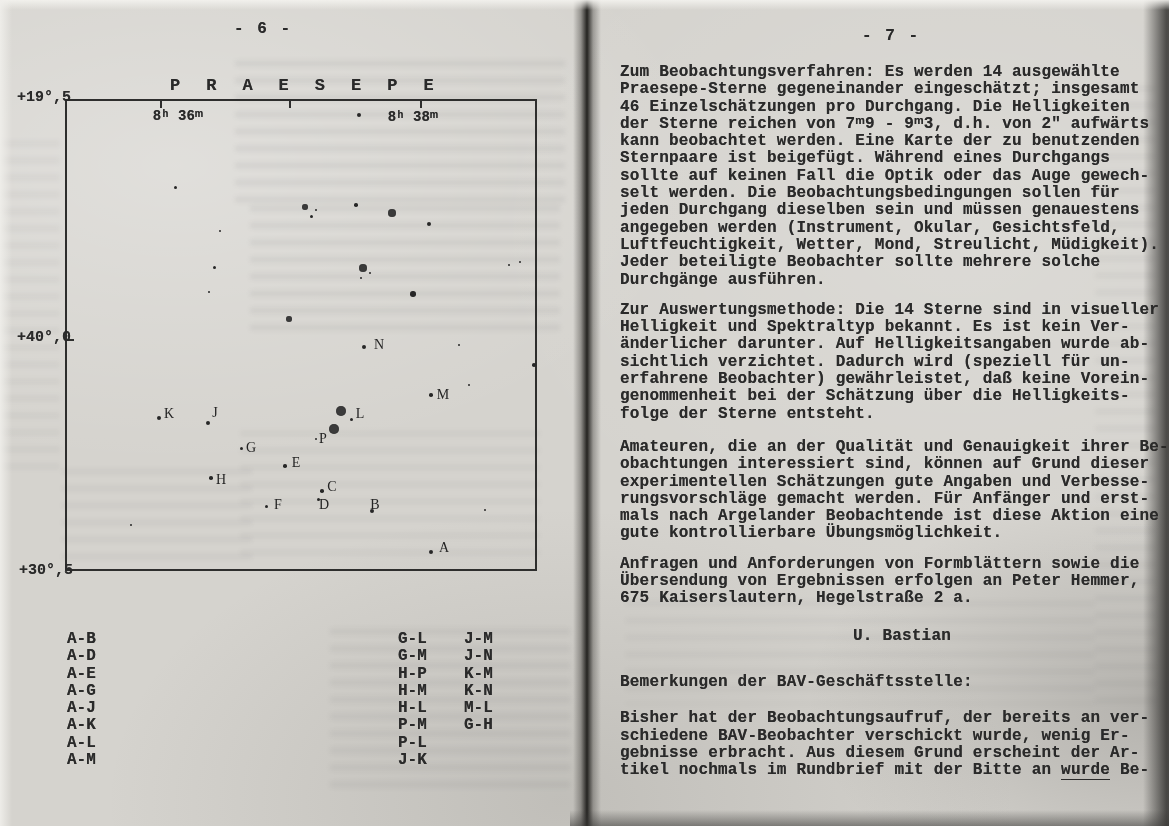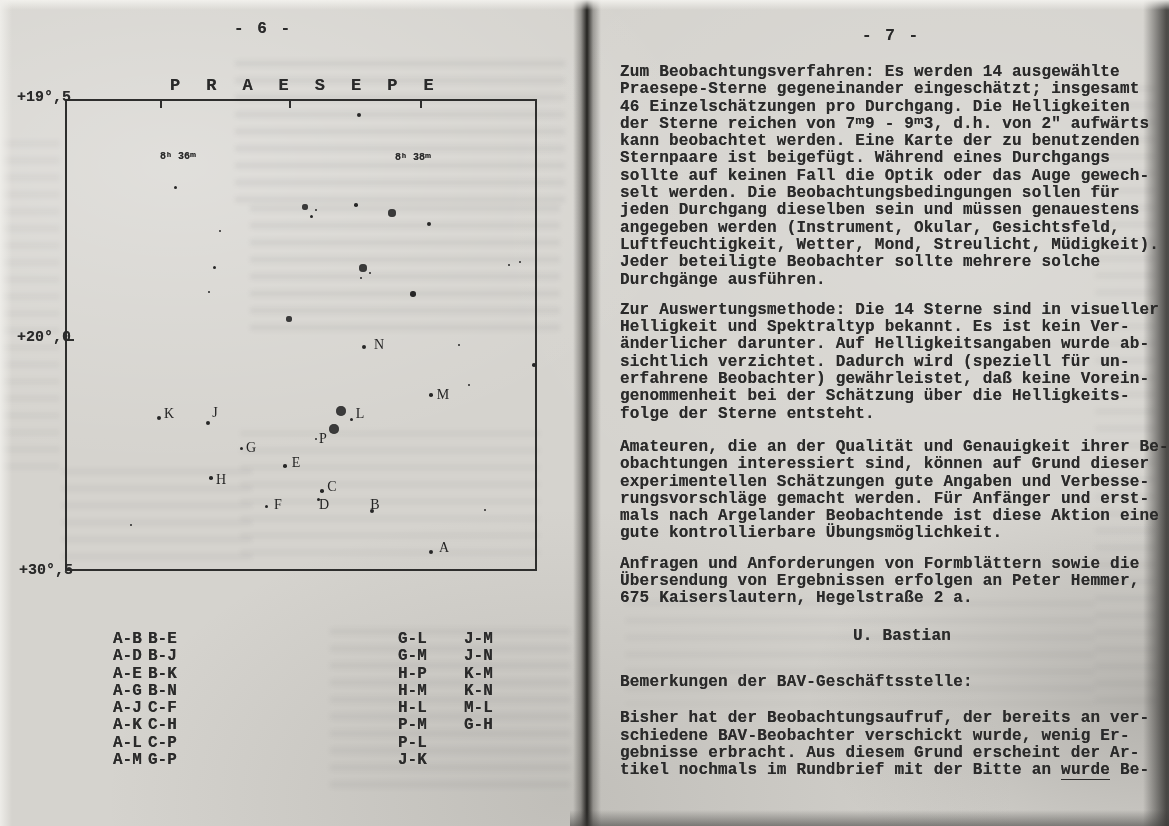--- a/index.html
+++ b/index.html
@@ -23,21 +23,21 @@
   .page-num { position:absolute; font-size:16px; letter-spacing:2px; }
   .page-num.left  { left:234px; top:20px; }
   .page-num.right { left:267px; top:27px; }
   
   .chart-title { position:absolute; left:170px; top:76px; font-size:17px; letter-spacing:26px; }
   .chart-box {
     position:absolute; left:65px; top:99px; width:472px; height:472px;
     border:2px solid #2e2e2d;
   }
   .ylabel { position:absolute; font-size:15px; white-space:nowrap; transform:translate(-50%,-50%);text-align:right; }
-  .xlabel { position:absolute; font-size:10px; white-space:nowrap; transform:translate(-50%,-50%);margin-top:40px; }
+  .xlabel { position:absolute; font-size:14px; white-space:nowrap; transform:translate(-50%,-50%); }
   .tick-v { position:absolute; width:1.6px; height:7px; background:#2e2e2d; top:0; }
   .tick-h { position:absolute; height:1.6px; width:7px; background:#2e2e2d; left:0; }
   .star-dot { position:absolute; border-radius:50%; background:#272727; }
   .star-dot.big { background:#3b3b3b; box-shadow:inset 0 0 1px #1c1c1c; }
   .star-label {
     position:absolute; transform:translate(-50%,-50%);
     font-family:"Liberation Serif","DejaVu Serif",serif;
     font-size:14px; color:#242424;
   }
   
@@ -157,44 +157,34 @@
         <div class="star-dot" style="left: 247.75px; top: 336.75px; width: 2.5px; height: 2.5px;"></div>
         <div class="tick-v" style="left: 93px;"></div>
         <div class="tick-v" style="left: 222px;"></div>
         <div class="tick-v" style="left: 353px;"></div>
         <div class="tick-h" style="top: 238px;"></div>
         <div class="xlabel tw" style="left: 111px; top: 15px;">8ʰ 36ᵐ</div>
         <div class="xlabel tw" style="left: 346px; top: 16px;">8ʰ 38ᵐ</div>
       </div>
     <div id="ylabels">
         <div class="ylabel tw" style="left: 44px; top: 97px;">+19°,5</div>
-        <div class="ylabel tw" style="left: 44px; top: 337px;">+20°,0</div>
+        <div class="ylabel tw" style="left: 44px; top: 337px;">+40°,0</div>
         <div class="ylabel tw" style="left: 46px; top: 570px;">+30°,5</div>
       </div>
 
     <div class="pairs" id="pairs">
-        <div class="pair-col" style="left: 5px; margin-left: 46px;">
+        <div class="pair-col" style="left: 5px;">
           <div class="pair-cell tw">A-B</div>
           <div class="pair-cell tw">A-D</div>
           <div class="pair-cell tw">A-E</div>
           <div class="pair-cell tw">A-G</div>
           <div class="pair-cell tw">A-J</div>
           <div class="pair-cell tw">A-K</div>
           <div class="pair-cell tw">A-L</div>
           <div class="pair-cell tw">A-M</div>
-        </div>
-        <div class="pair-col" style="left: 86px;">
-          <div class="pair-cell tw">B-E</div>
-          <div class="pair-cell tw">B-J</div>
-          <div class="pair-cell tw">B-K</div>
-          <div class="pair-cell tw">B-N</div>
-          <div class="pair-cell tw">C-F</div>
-          <div class="pair-cell tw">C-H</div>
-          <div class="pair-cell tw">C-P</div>
-          <div class="pair-cell tw">G-P</div>
         </div>
         <div class="pair-col" style="left: 336px; text-align: right;">
           <div class="pair-cell tw">G-L</div>
           <div class="pair-cell tw">G-M</div>
           <div class="pair-cell tw">H-P</div>
           <div class="pair-cell tw">H-M</div>
           <div class="pair-cell tw">H-L</div>
           <div class="pair-cell tw">P-M</div>
           <div class="pair-cell tw">P-L</div>
           <div class="pair-cell tw">J-K</div>

